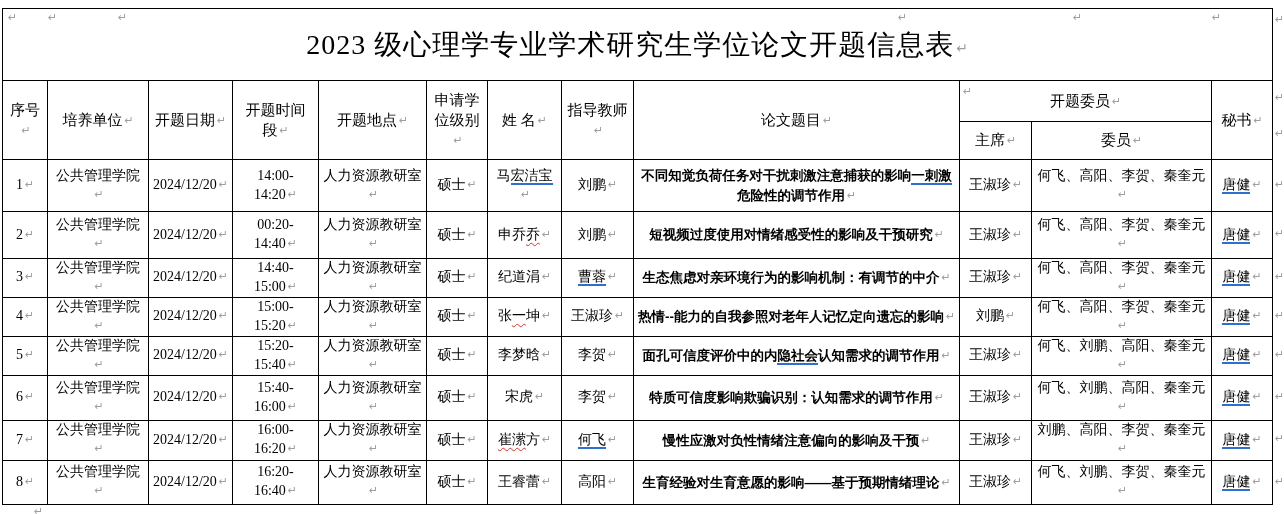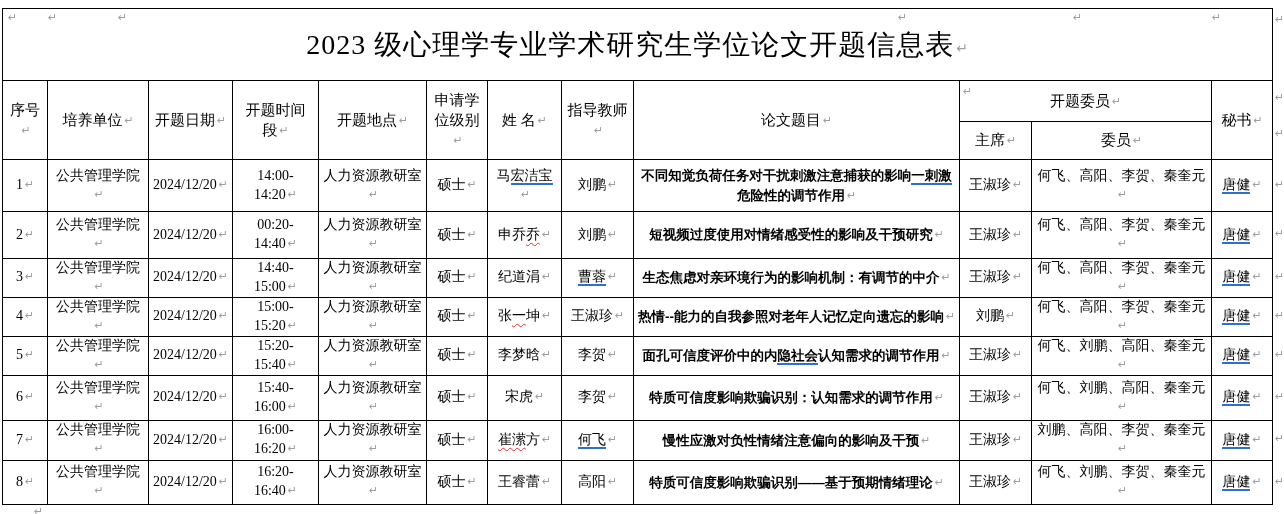--- a/index.html
+++ b/index.html
@@ -189,21 +189,21 @@
 
   <tr style="height:44px">
     <td><span>8</span><span class="pm">↵</span></td>
     <td><span>公共管理学院</span><span class="pm">↵</span></td>
     <td><span>2024/12/20</span><span class="pm">↵</span></td>
     <td><span>16:20-16:40</span><span class="pm">↵</span></td>
     <td><span>人力资源教研室</span><span class="pm">↵</span></td>
     <td><span>硕士</span><span class="pm">↵</span></td>
     <td><span><span>王睿蕾</span></span><span class="pm">↵</span></td>
     <td><span><span>高阳</span></span><span class="pm">↵</span></td>
-    <td class="thesis"><span><span>特质可信度影响欺骗识别——基于预期情绪理论</span></span><span class="pm">↵</span></td>
+    <td class="thesis"><span><span>生育经验对生育意愿的影响——基于预期情绪理论</span></span><span class="pm">↵</span></td>
     <td><span>王淑珍</span><span class="pm">↵</span></td>
     <td><span>何飞、刘鹏、李贺、秦奎元</span><span class="pm">↵</span></td>
     <td><span><span class="mark-blue">唐健</span></span><span class="pm">↵</span></td>
   </tr>
 </tbody>
   </table>
 
 <div>
   <span class="stray" style="left:8px;top:12px">↵</span>
   <span class="stray" style="left:48px;top:12px">↵</span>

